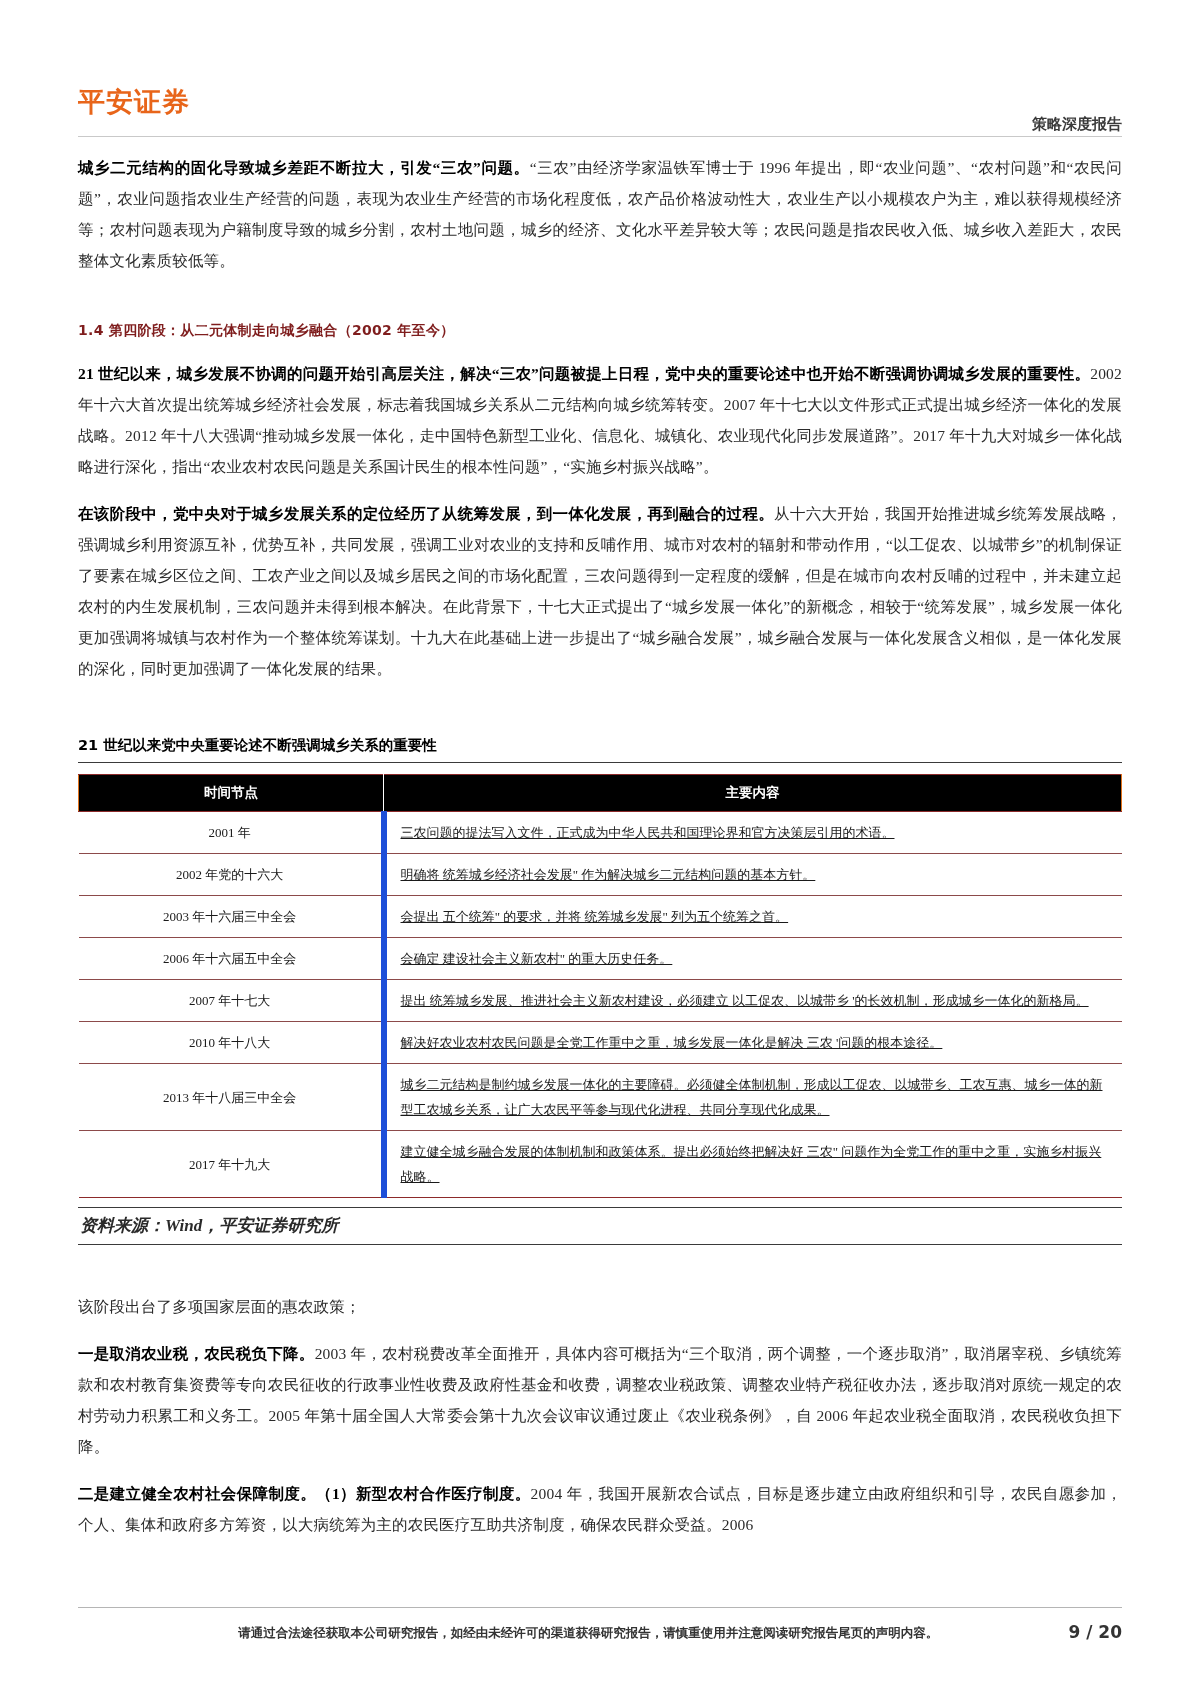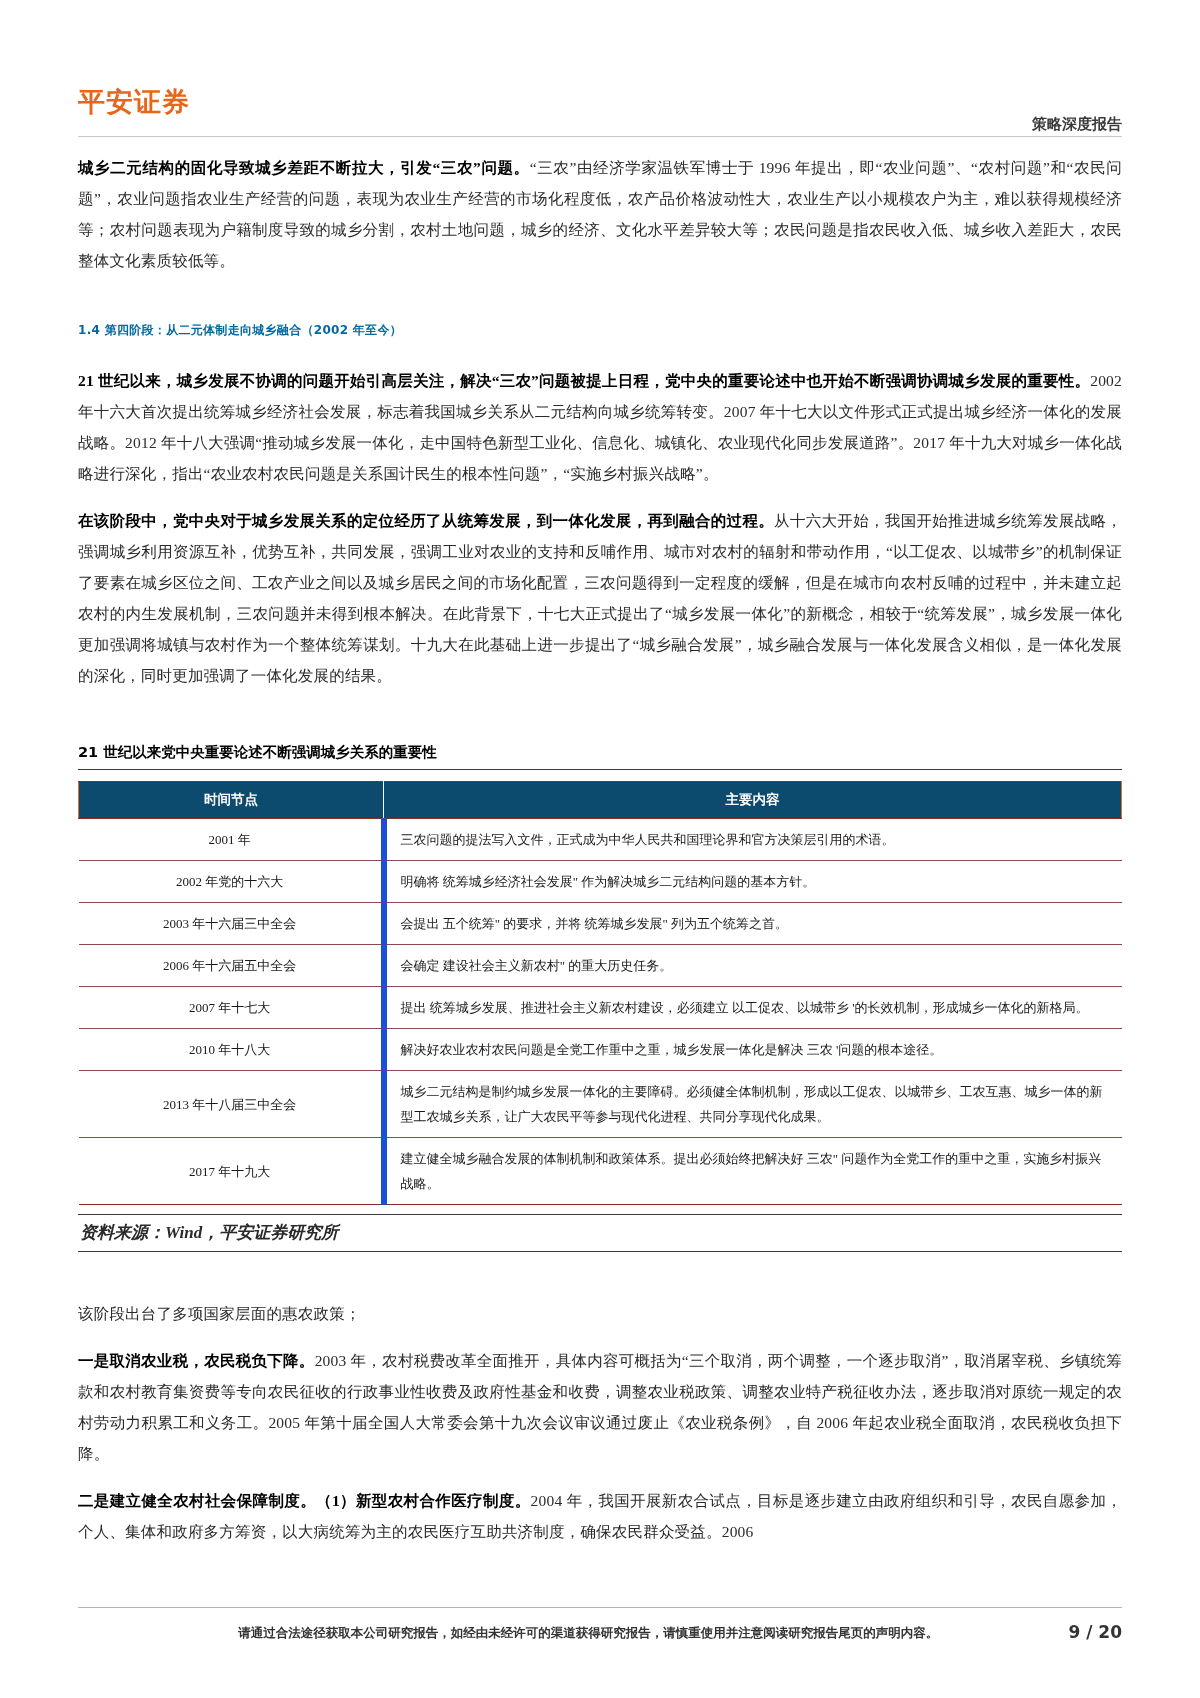--- a/index.html
+++ b/index.html
@@ -77,25 +77,25 @@
   }
   p.body-text + p.body-text {
     margin-top: 16px;
   }
   .lead {
     font-weight: bold;
     color: #000000;
   }
 
   h2.section-heading {
-    margin: 46px 0 26px 0;
-    font-family: "DejaVu Sans", "Liberation Sans", sans-serif;
-    font-size: 12px;
-    font-weight: bold;
-    color: #0369a1;
+    margin: 46px 0 18px 0;
+    font-family: "DejaVu Sans", "Liberation Sans", sans-serif;
+    font-size: 14px;
+    font-weight: bold;
+    color: #7f1d1d;
     letter-spacing: 0.3px;
   }
   .para-gap-lg { height: 46px; }
 
   
   .exhibit {
     margin-top: 52px;
   }
   .exhibit-title {
     font-family: "DejaVu Sans", "Liberation Sans", sans-serif;
@@ -107,21 +107,21 @@
     margin-bottom: 11px;
   }
   table.data-table {
     width: 100%;
     border-collapse: collapse;
     table-layout: fixed;
     font-size: 13px;
   }
   table.data-table col.col-time { width: 305px; }
   table.data-table thead th {
-    background: #0c4a6e;
+    background: #000000;
     color: #ffffff;
     font-family: "DejaVu Sans", "Liberation Sans", sans-serif;
     font-size: 13.5px;
     font-weight: bold;
     text-align: center;
     padding: 9px 6px;
     border-top: 1.4px solid #8c2a2a;
     border-bottom: 1.4px solid #8c2a2a;
     border-left: 1px solid #e2721b;
     border-right: 1px solid #ffffff;
@@ -141,20 +141,21 @@
     text-align: center;
     border-left: none;
     border-right: 6px solid #1d4ed8;
     white-space: nowrap;
   }
   table.data-table tbody td.cell-content {
     text-align: left;
     border-right: none;
     padding-left: 14px;
     padding-right: 12px;
+    text-decoration: underline;
   }
   table.data-table tbody tr:last-child td {
     border-bottom: 1.4px solid #8c2a2a;
   }
   .source-note {
     margin-top: 9px;
     padding: 6px 2px 7px 2px;
     border-top: 1.6px solid #3a3a3a;
     border-bottom: 1.6px solid #3a3a3a;
     font-size: 17px;

